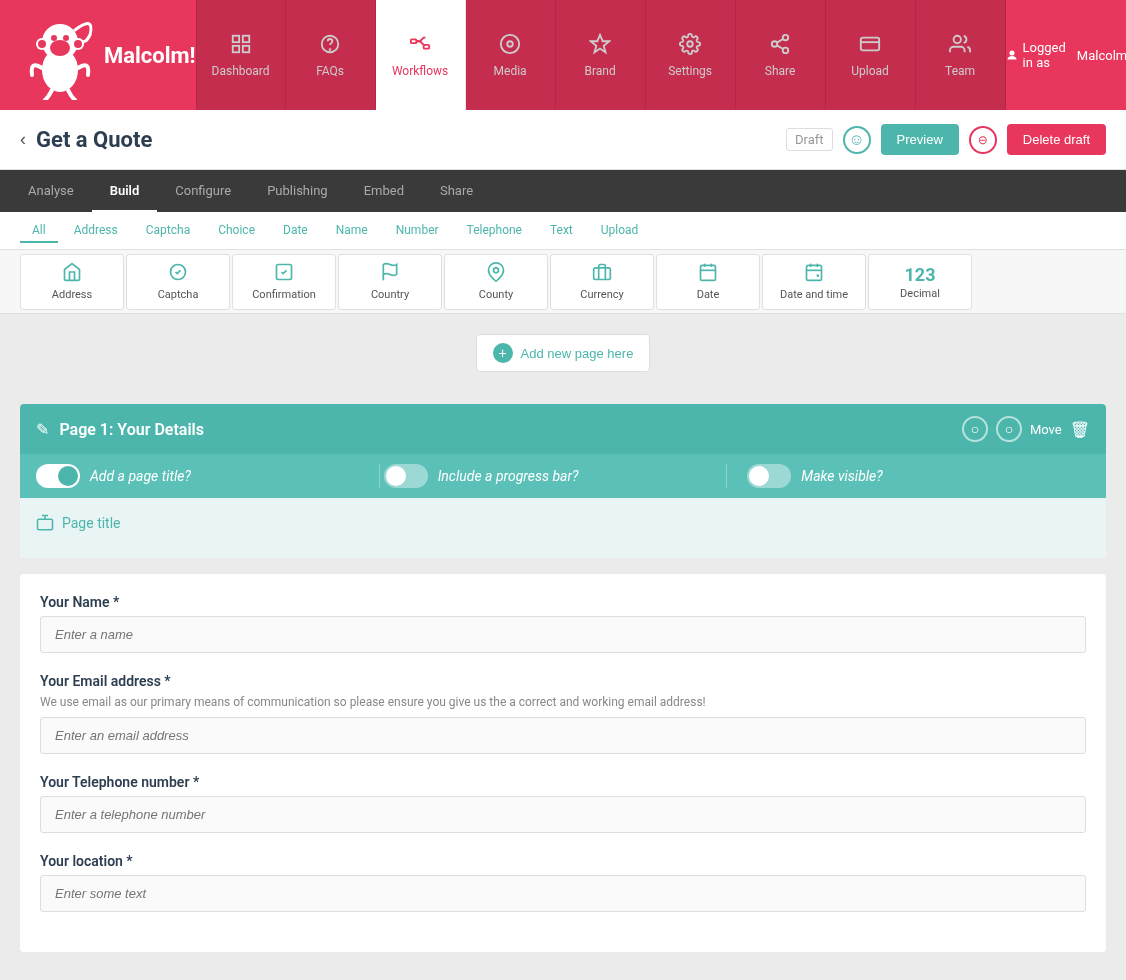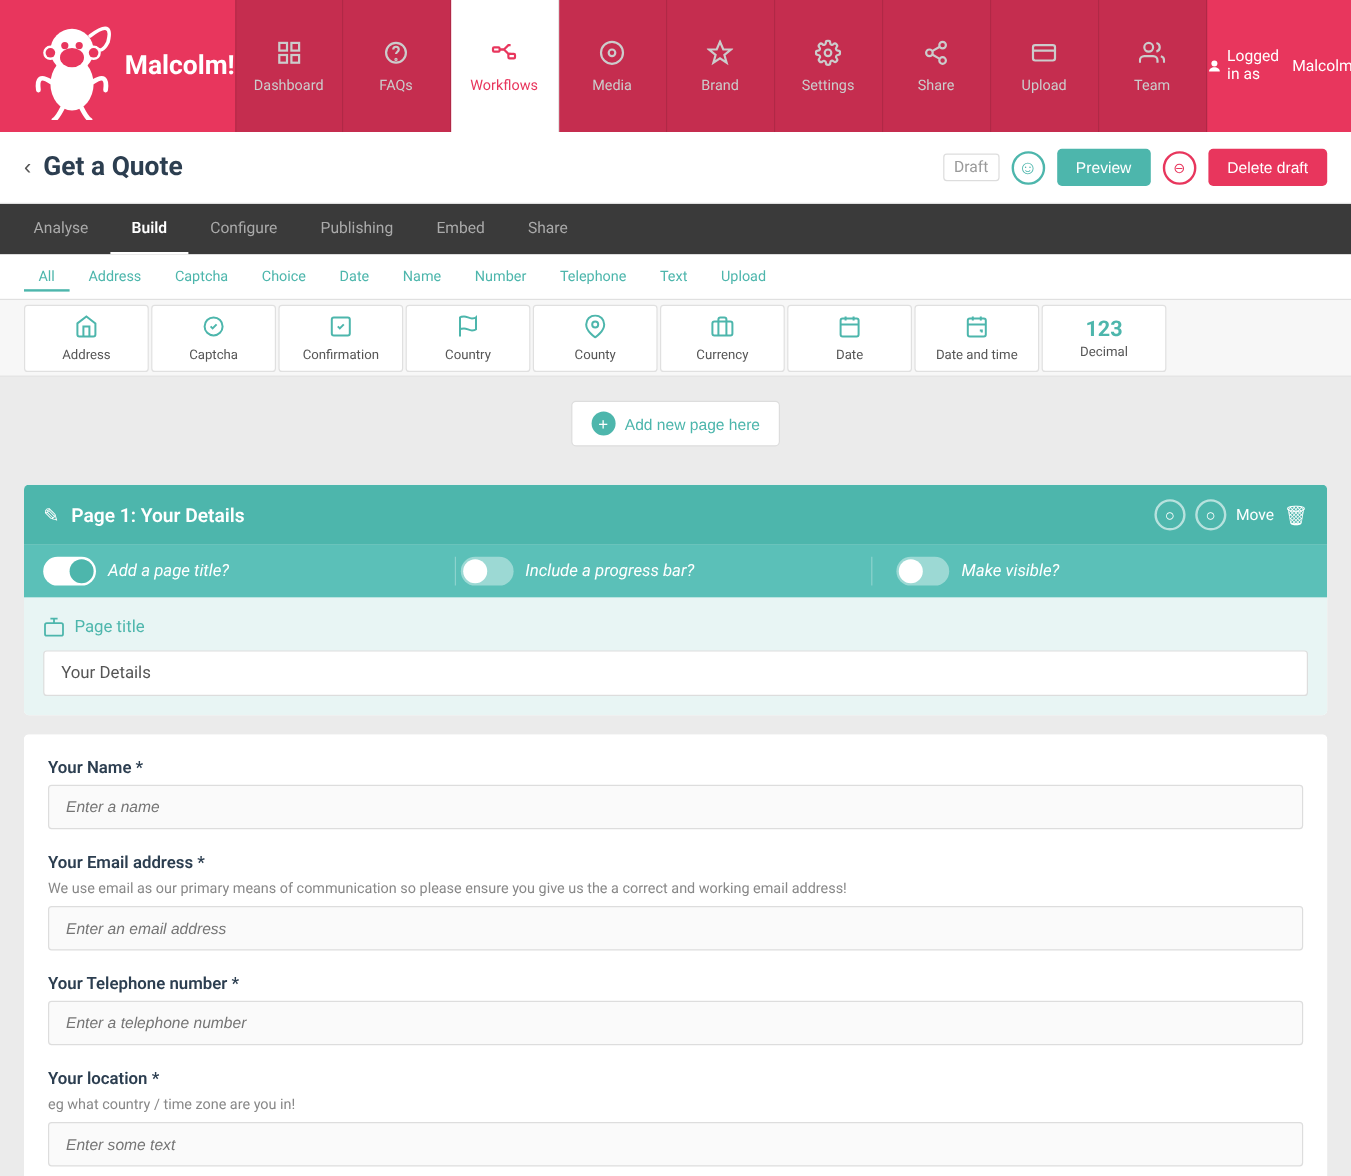--- a/index.html
+++ b/index.html
@@ -715,21 +715,20 @@
 
     <div class="page-title-section">
       <div class="page-title-label">
         <svg width="18" height="18" viewBox="0 0 24 24" fill="none" stroke="#4db6ac" stroke-width="2">
             <rect x="2" y="7" width="20" height="14" rx="2"></rect>
             <path d="M16 2H8"></path>
             <line x1="12" y1="2" x2="12" y2="7"></line>
           </svg>
         <span>Page title</span>
       </div>
-      <div class="page-title-input">Your Details</div>
     </div>
   </div>
 
   <div class="page-card">
     <div class="form-fields">
 
       <div class="form-field-block">
         <div class="form-field-label">Your Name *</div>
         <input class="form-field-input" type="text" placeholder="Enter a name" style="">
       </div>
@@ -740,20 +739,19 @@
         <input class="form-field-input" type="text" placeholder="Enter an email address" style="">
       </div>
 
       <div class="form-field-block">
         <div class="form-field-label">Your Telephone number *</div>
         <input class="form-field-input" type="text" placeholder="Enter a telephone number" style="">
       </div>
 
       <div class="form-field-block">
         <div class="form-field-label">Your location *</div>
-        <div class="form-field-desc">eg what country / time zone are you in!</div>
         <input class="form-field-input" type="text" placeholder="Enter some text" style="">
       </div>
 
     </div>
   </div>
 
 </div>
 
 </body></html>

